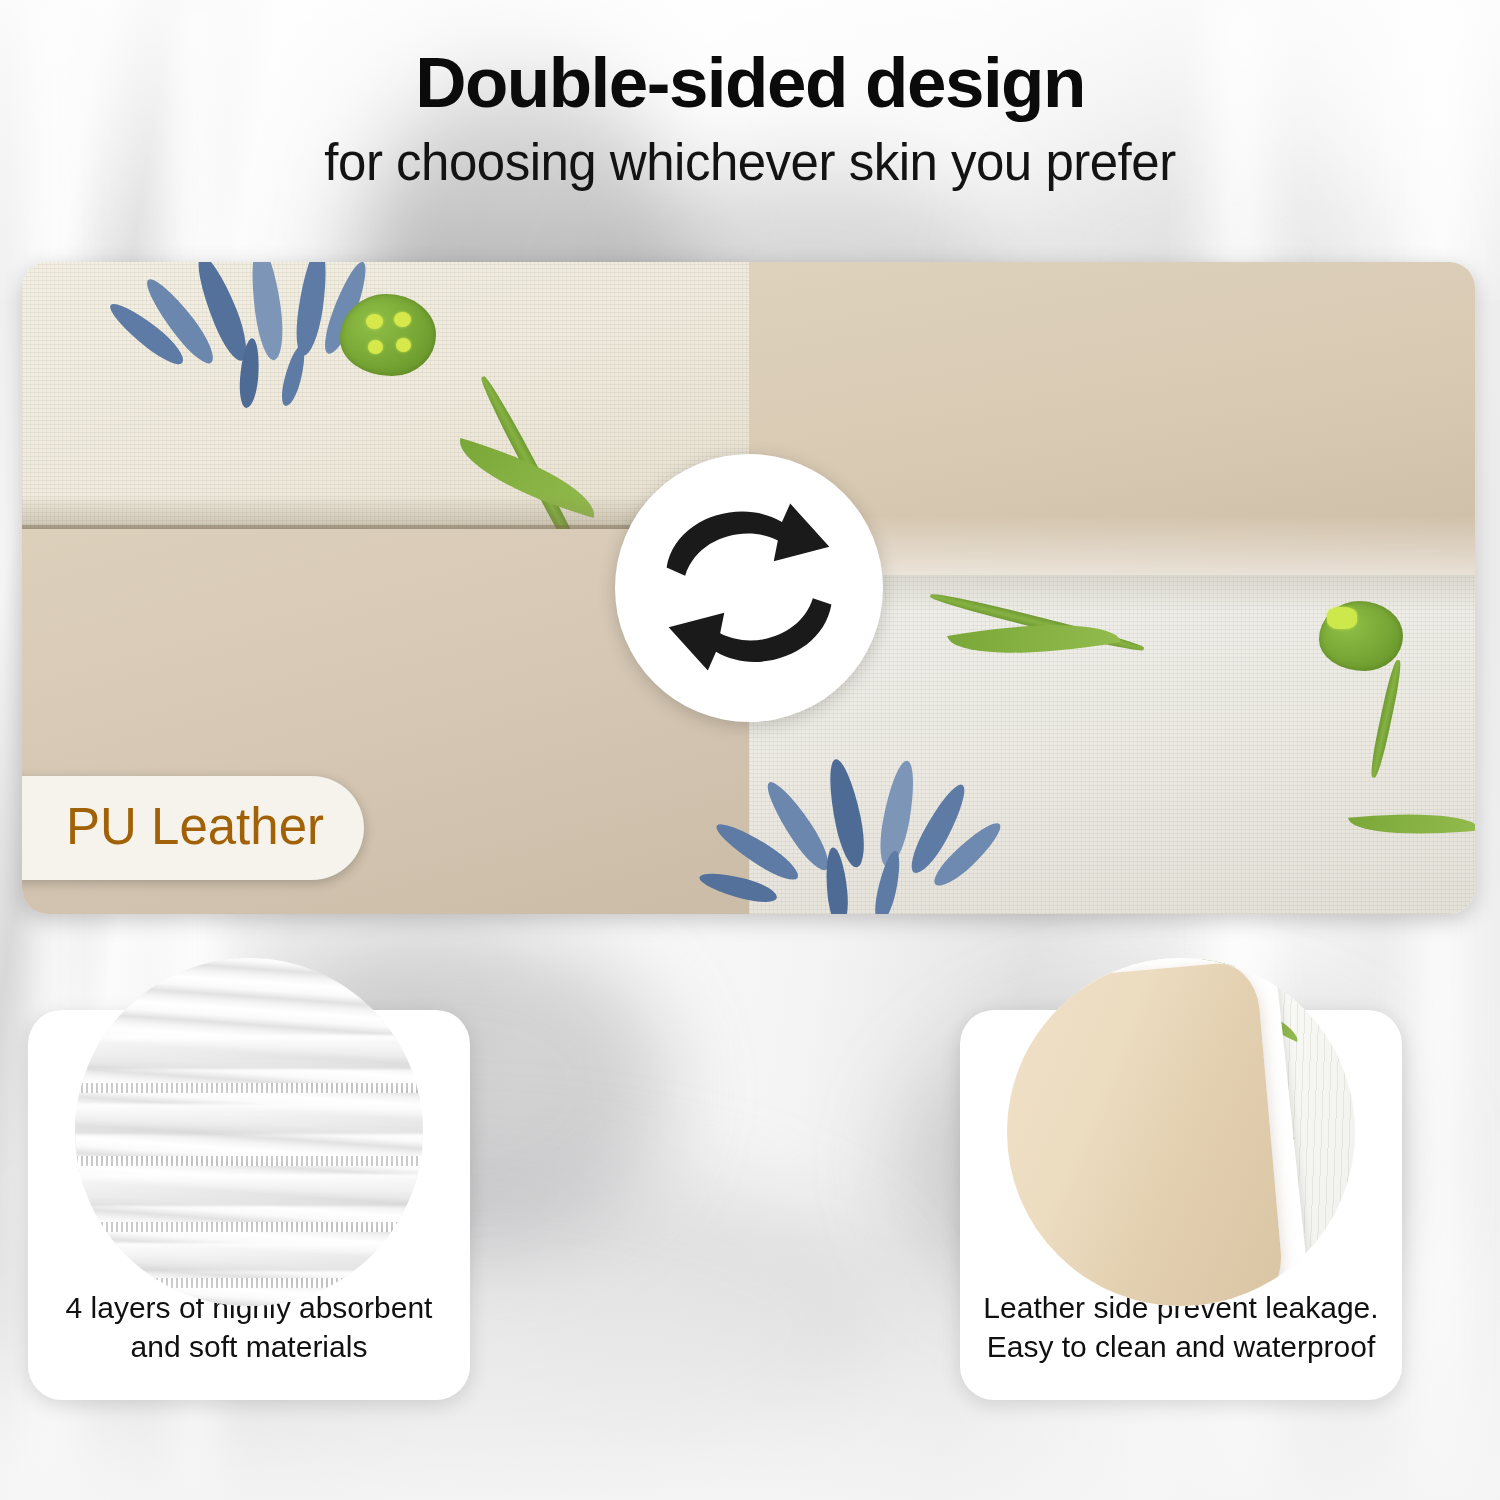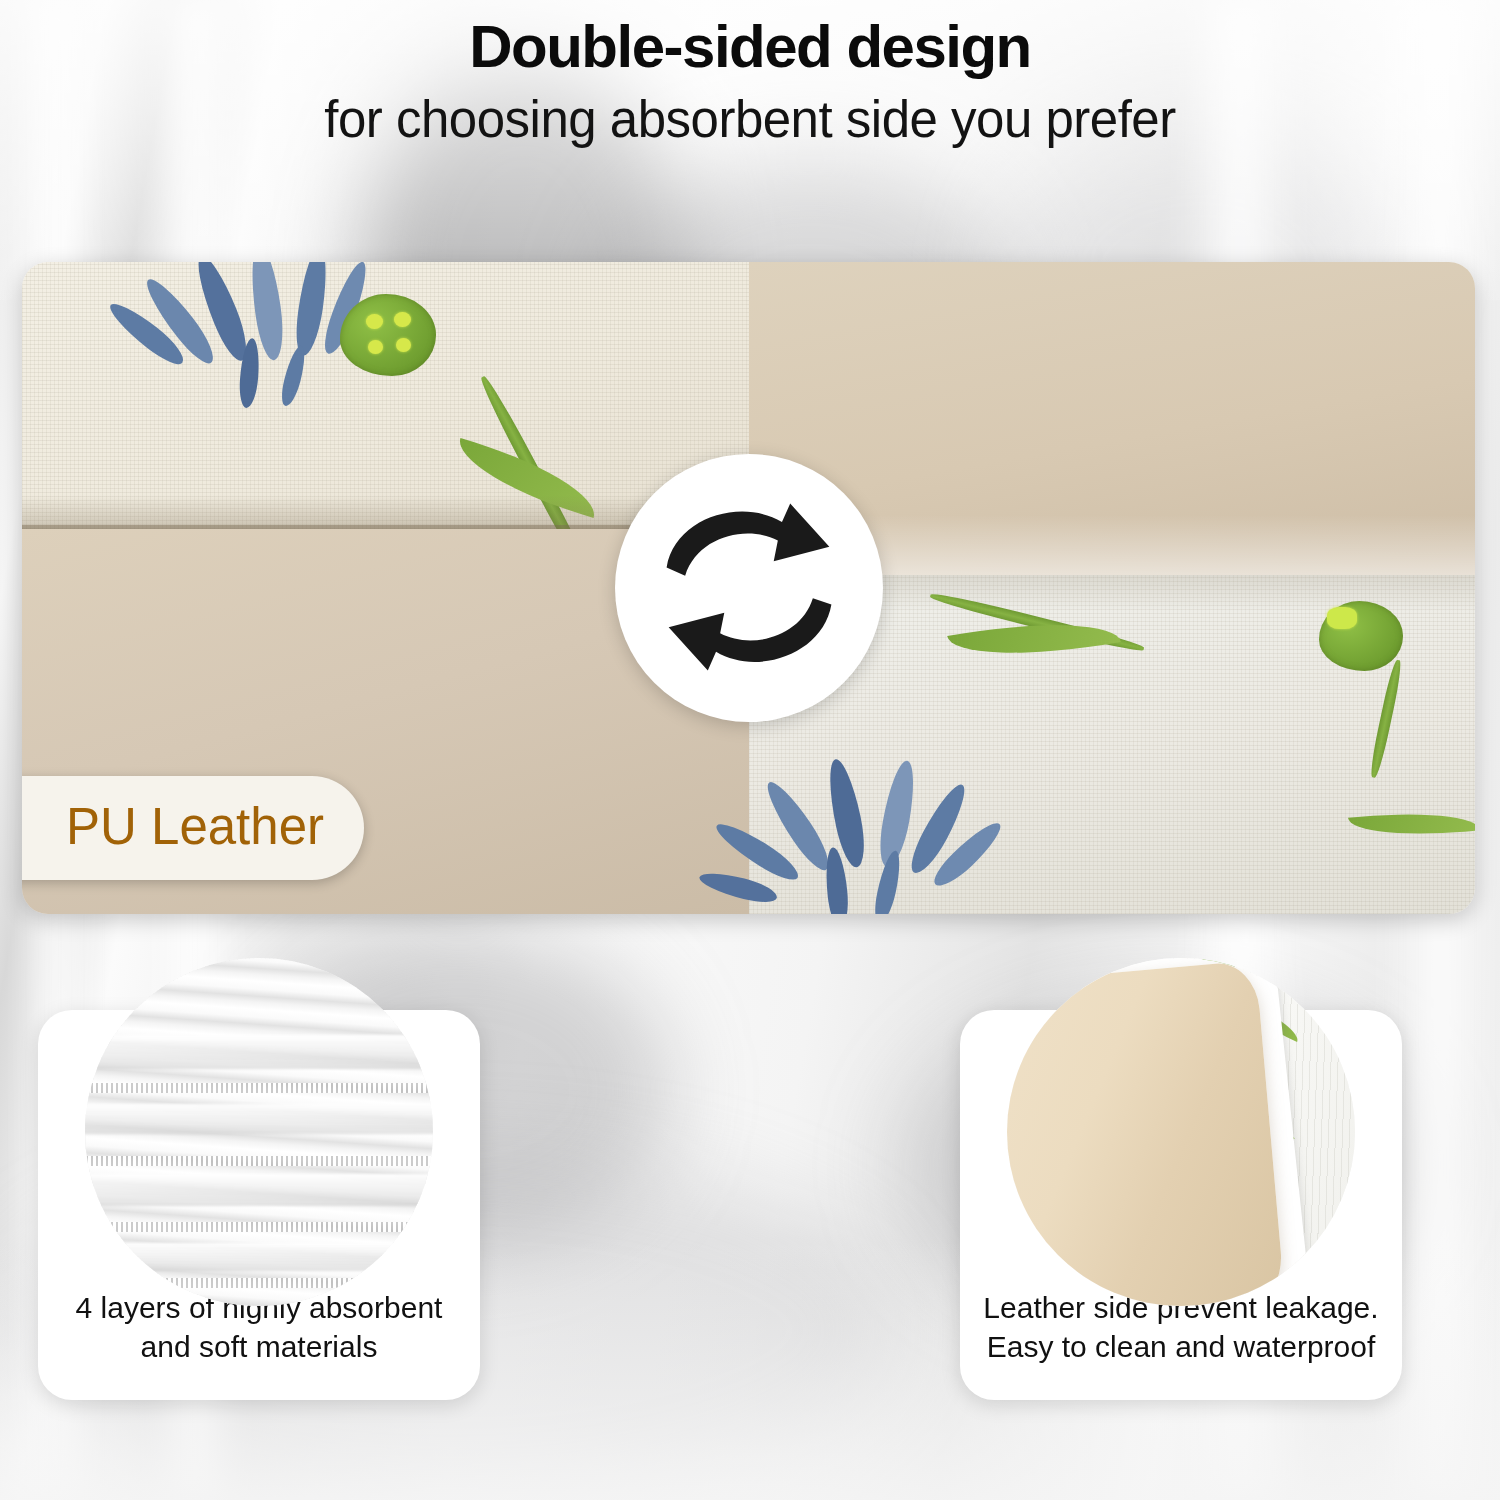--- a/index.html
+++ b/index.html
@@ -67,22 +67,22 @@
 
   
   .header {
     position: absolute;
     left: 0; right: 0; top: 0;
     height: 250px;
     text-align: center;
   }
   .headline {
     margin: 0;
-    padding-top: 15px;
-    font-size: 60px;
+    padding-top: 46px;
+    font-size: 71px;
     font-weight: 700;
     letter-spacing: -1.5px;
     color: #0b0b0b;
     line-height: 1.05;
     font-family: "Liberation Sans", sans-serif;
   }
   .subhead {
     margin: 0;
     padding-top: 14px;
     font-size: 51px;
@@ -232,21 +232,21 @@
   }
   .card {
     position: absolute;
     top: 60px;
     width: 442px;
     height: 390px;
     background: #ffffff;
     border-radius: 34px;
     box-shadow: 0 5px 20px rgba(0,0,0,.13);
   }
-  .card-1 { left: 38px; }
+  .card-1 { left: 28px; }
   .card-2 { left: 528px; }
   .card-3 { left: 960px; }
 
   .card-photo {
     position: absolute;
     left: 50%;
     top: -52px;
     transform: translateX(-50%);
     width: 348px;
     height: 348px;
@@ -363,21 +363,21 @@
     <div class="bg-stripe stripe-1"></div>
     <div class="bg-stripe stripe-2"></div>
     <div class="bg-stripe stripe-3"></div>
     <div class="bg-stripe stripe-4"></div>
     <div class="bg-wash-top"></div>
     <div class="bg-wash-bot"></div>
   </div>
 
   <div class="header">
     <h1 class="headline">Double-sided design</h1>
-    <p class="subhead">for choosing absorbent side you prefer</p>
+    <p class="subhead">for choosing whichever skin you prefer</p>
   </div>
 
   <div class="panel">
 
     <div class="quad q-tl">
       <div class="weave"></div>
       <div class="flower" style="left:120px; top:-10px; width:330px; height:150px;">
         <div class="petal" style="left:30px;  top:18px; width:22px; height:92px; background:#5d7ba4; transform:rotate(-52deg);"></div>
         <div class="petal" style="left:58px;  top:6px;  width:24px; height:104px; background:#6b87ad; transform:rotate(-38deg);"></div>
         <div class="petal" style="left:88px;  top:-4px; width:26px; height:112px; background:#54719c; transform:rotate(-22deg);"></div>

